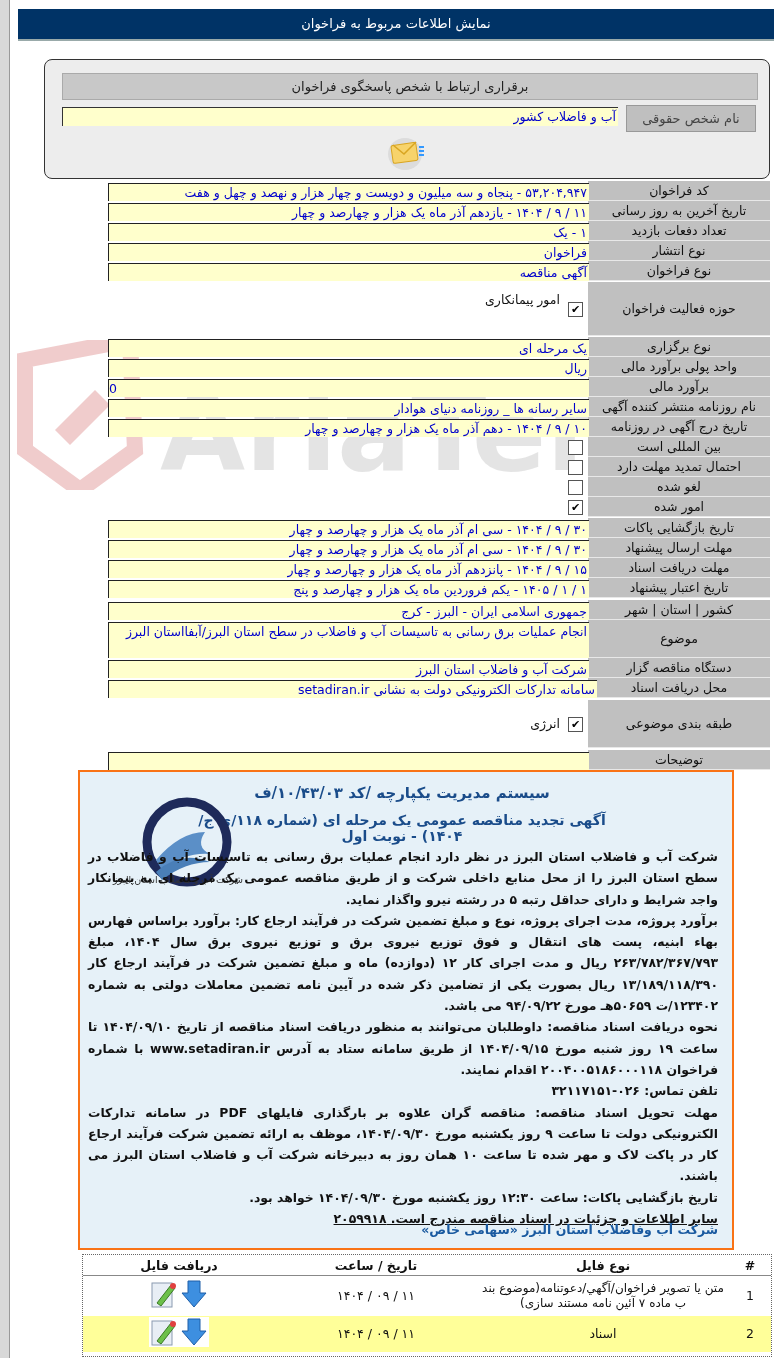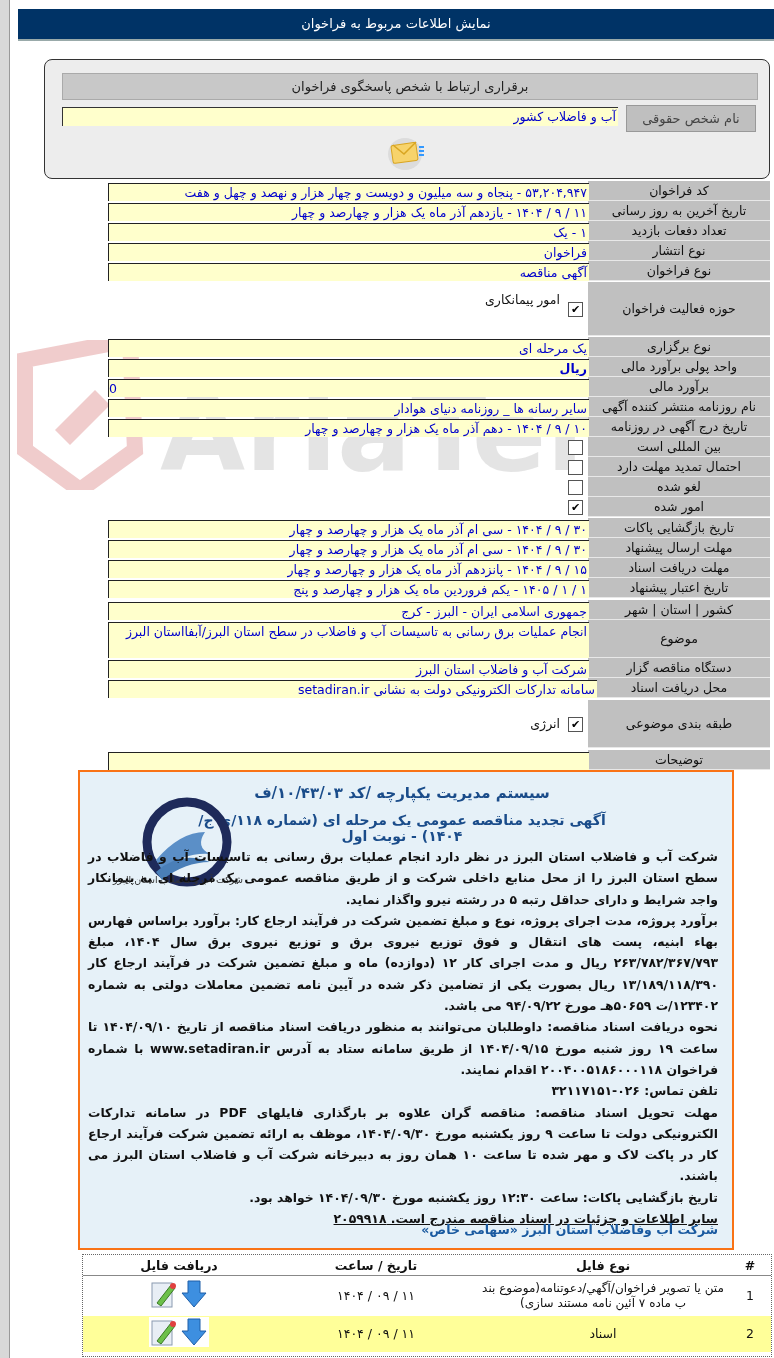--- a/index.html
+++ b/index.html
@@ -86,21 +86,21 @@
       <div class="lbl" style="top: 0px; height: 53px;">حوزه فعالیت فراخوان</div>
       <div class="chk" style="right: 187px; top: 19.5px;">✔</div>
       <div class="chk-label" style="right: 210px; top: 10px;">امور پیمانکاری</div>
     </div>
     <div class="row" style="top: 337px; height: 20px;">
       <div class="lbl" style="top: 0px; height: 19px;">نوع برگزاری</div>
       <div class="val" style="top: 2px; height: 17px;">یک مرحله ای</div>
     </div>
     <div class="row" style="top: 357px; height: 20px;">
       <div class="lbl" style="top: 0px; height: 19px;">واحد پولی برآورد مالی</div>
-      <div class="val" style="top: 2px; height: 17px; font-weight: bold;">ریال</div>
+      <div class="val" style="top: 2px; height: 17px;">ریال</div>
     </div>
     <div class="row" style="top: 377px; height: 20px;">
       <div class="lbl" style="top: 0px; height: 19px;">برآورد مالی</div>
       <div class="val" style="top: 2px; height: 17px; direction: ltr;">0</div>
     </div>
     <div class="row" style="top: 397px; height: 20px;">
       <div class="lbl" style="top: 0px; height: 19px;">نام روزنامه منتشر کننده آگهی</div>
       <div class="val" style="top: 2px; height: 17px;">سایر رسانه ها _ روزنامه دنیای هوادار</div>
     </div>
     <div class="row" style="top: 417px; height: 20px;">

